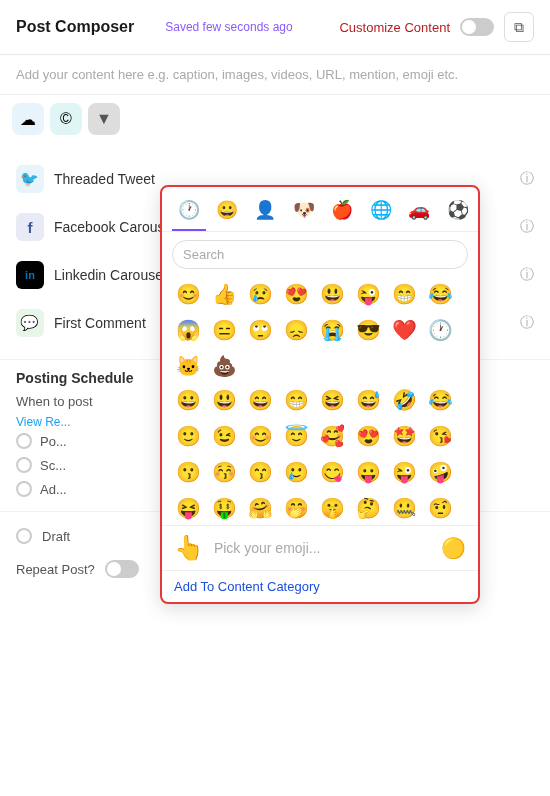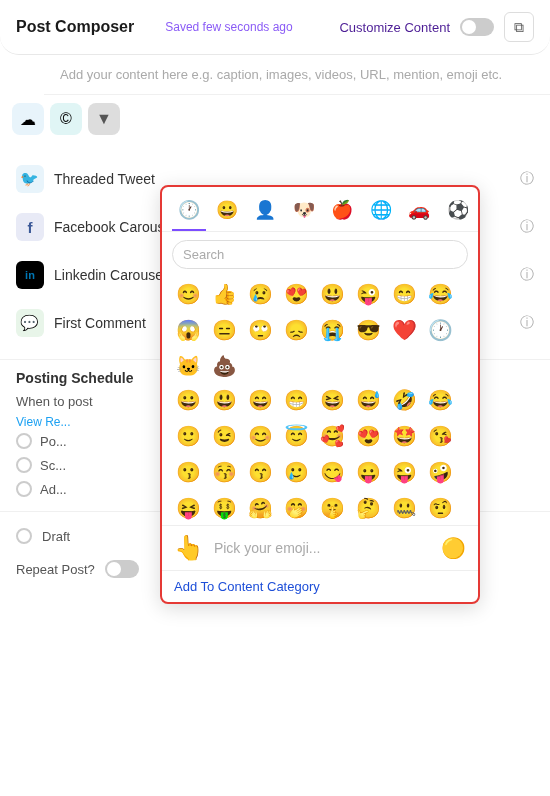--- a/index.html
+++ b/index.html
@@ -12,41 +12,40 @@
       overflow: hidden;
     }
 
     
     .header {
       display: flex;
       align-items: center;
       padding: 12px 16px;
       border-bottom: 1px solid #e8e8e8;
       gap: 12px;
-      border-radius: 19px;
     }
     .header-title {
       font-size: 16px;
       font-weight: 600;
       color: #1a1a1a;
     }
     .header-saved {
       font-size: 12px;
       color: #8b5cf6;
       margin-left: 19px;
     }
     .header-right {
       margin-left: auto;
       display: flex;
       align-items: center;
       gap: 10px;
     }
     .customize-label {
       font-size: 13px;
-      color: #4c1d95;
+      color: #b91c1c;
     }
     .toggle {
       width: 34px;
       height: 18px;
       background: #ccc;
       border-radius: 9px;
       position: relative;
       cursor: pointer;
     }
     .toggle::after {
@@ -71,21 +70,20 @@
       color: #555;
       font-size: 14px;
     }
 
     
     .content-area {
       padding: 12px 16px;
       font-size: 13px;
       color: #aaa;
       border-bottom: 1px solid #f0f0f0;
-      margin-left: 44px;
     }
 
     
     .main {
       display: flex;
       padding: 12px 0;
       position: relative;
     }
     .platform-icon {
       width: 32px;

